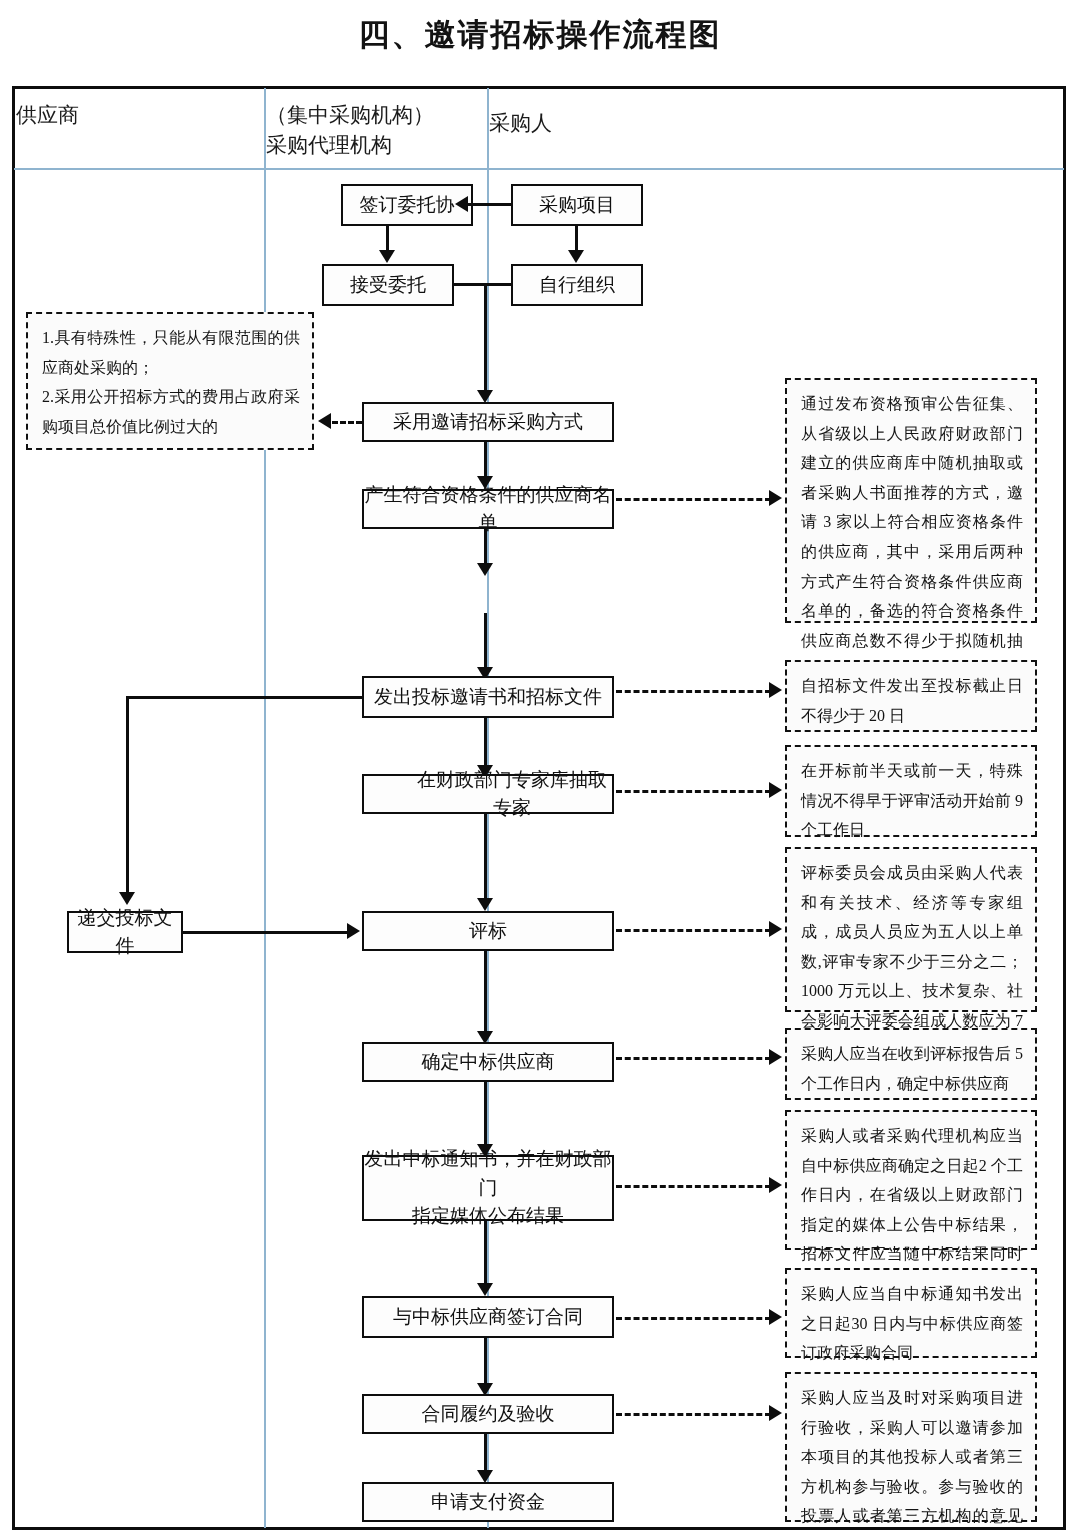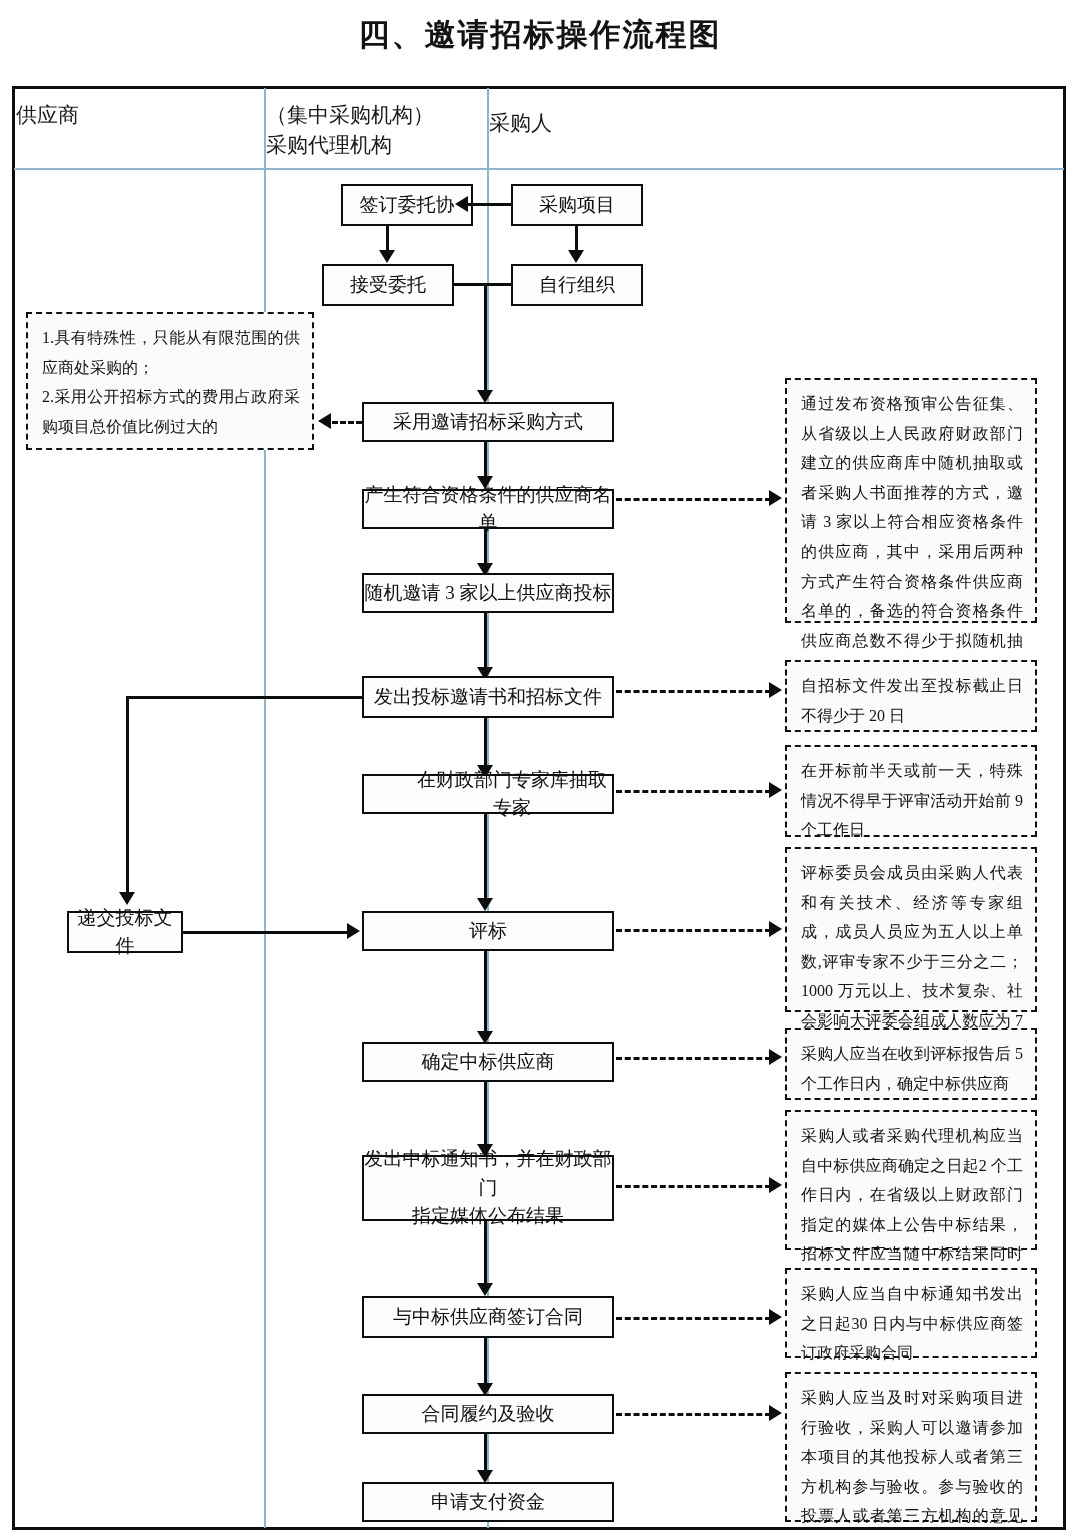--- a/index.html
+++ b/index.html
@@ -128,23 +128,20 @@
   </div>
   <div class="seg vseg" style="left:484px;top:442px;width:3px;height:38px;"></div>
   <div class="arrow-down" style="left:477px;top:476px;"></div>
 
   <div class="box" style="left:362px;top:489px;width:252px;height:40px;">
     <span>产生符合资格条件的供应商名单</span>
   </div>
   <div class="seg vseg" style="left:484px;top:529px;width:3px;height:38px;"></div>
   <div class="arrow-down" style="left:477px;top:563px;"></div>
 
-  <div class="box" style="left:362px;top:573px;width:252px;height:40px;">
-    <span>随机邀请 3 家以上供应商投标</span>
-  </div>
   <div class="seg vseg" style="left:484px;top:613px;width:3px;height:62px;"></div>
   <div class="arrow-down" style="left:477px;top:667px;"></div>
 
   <div class="box" style="left:362px;top:676px;width:252px;height:42px;">
     <span>发出投标邀请书和招标文件</span>
   </div>
   <div class="seg vseg" style="left:484px;top:718px;width:3px;height:54px;"></div>
   <div class="arrow-down" style="left:477px;top:765px;"></div>
 
   <div class="box" style="left:362px;top:774px;width:252px;height:40px;padding-left:48px;">

